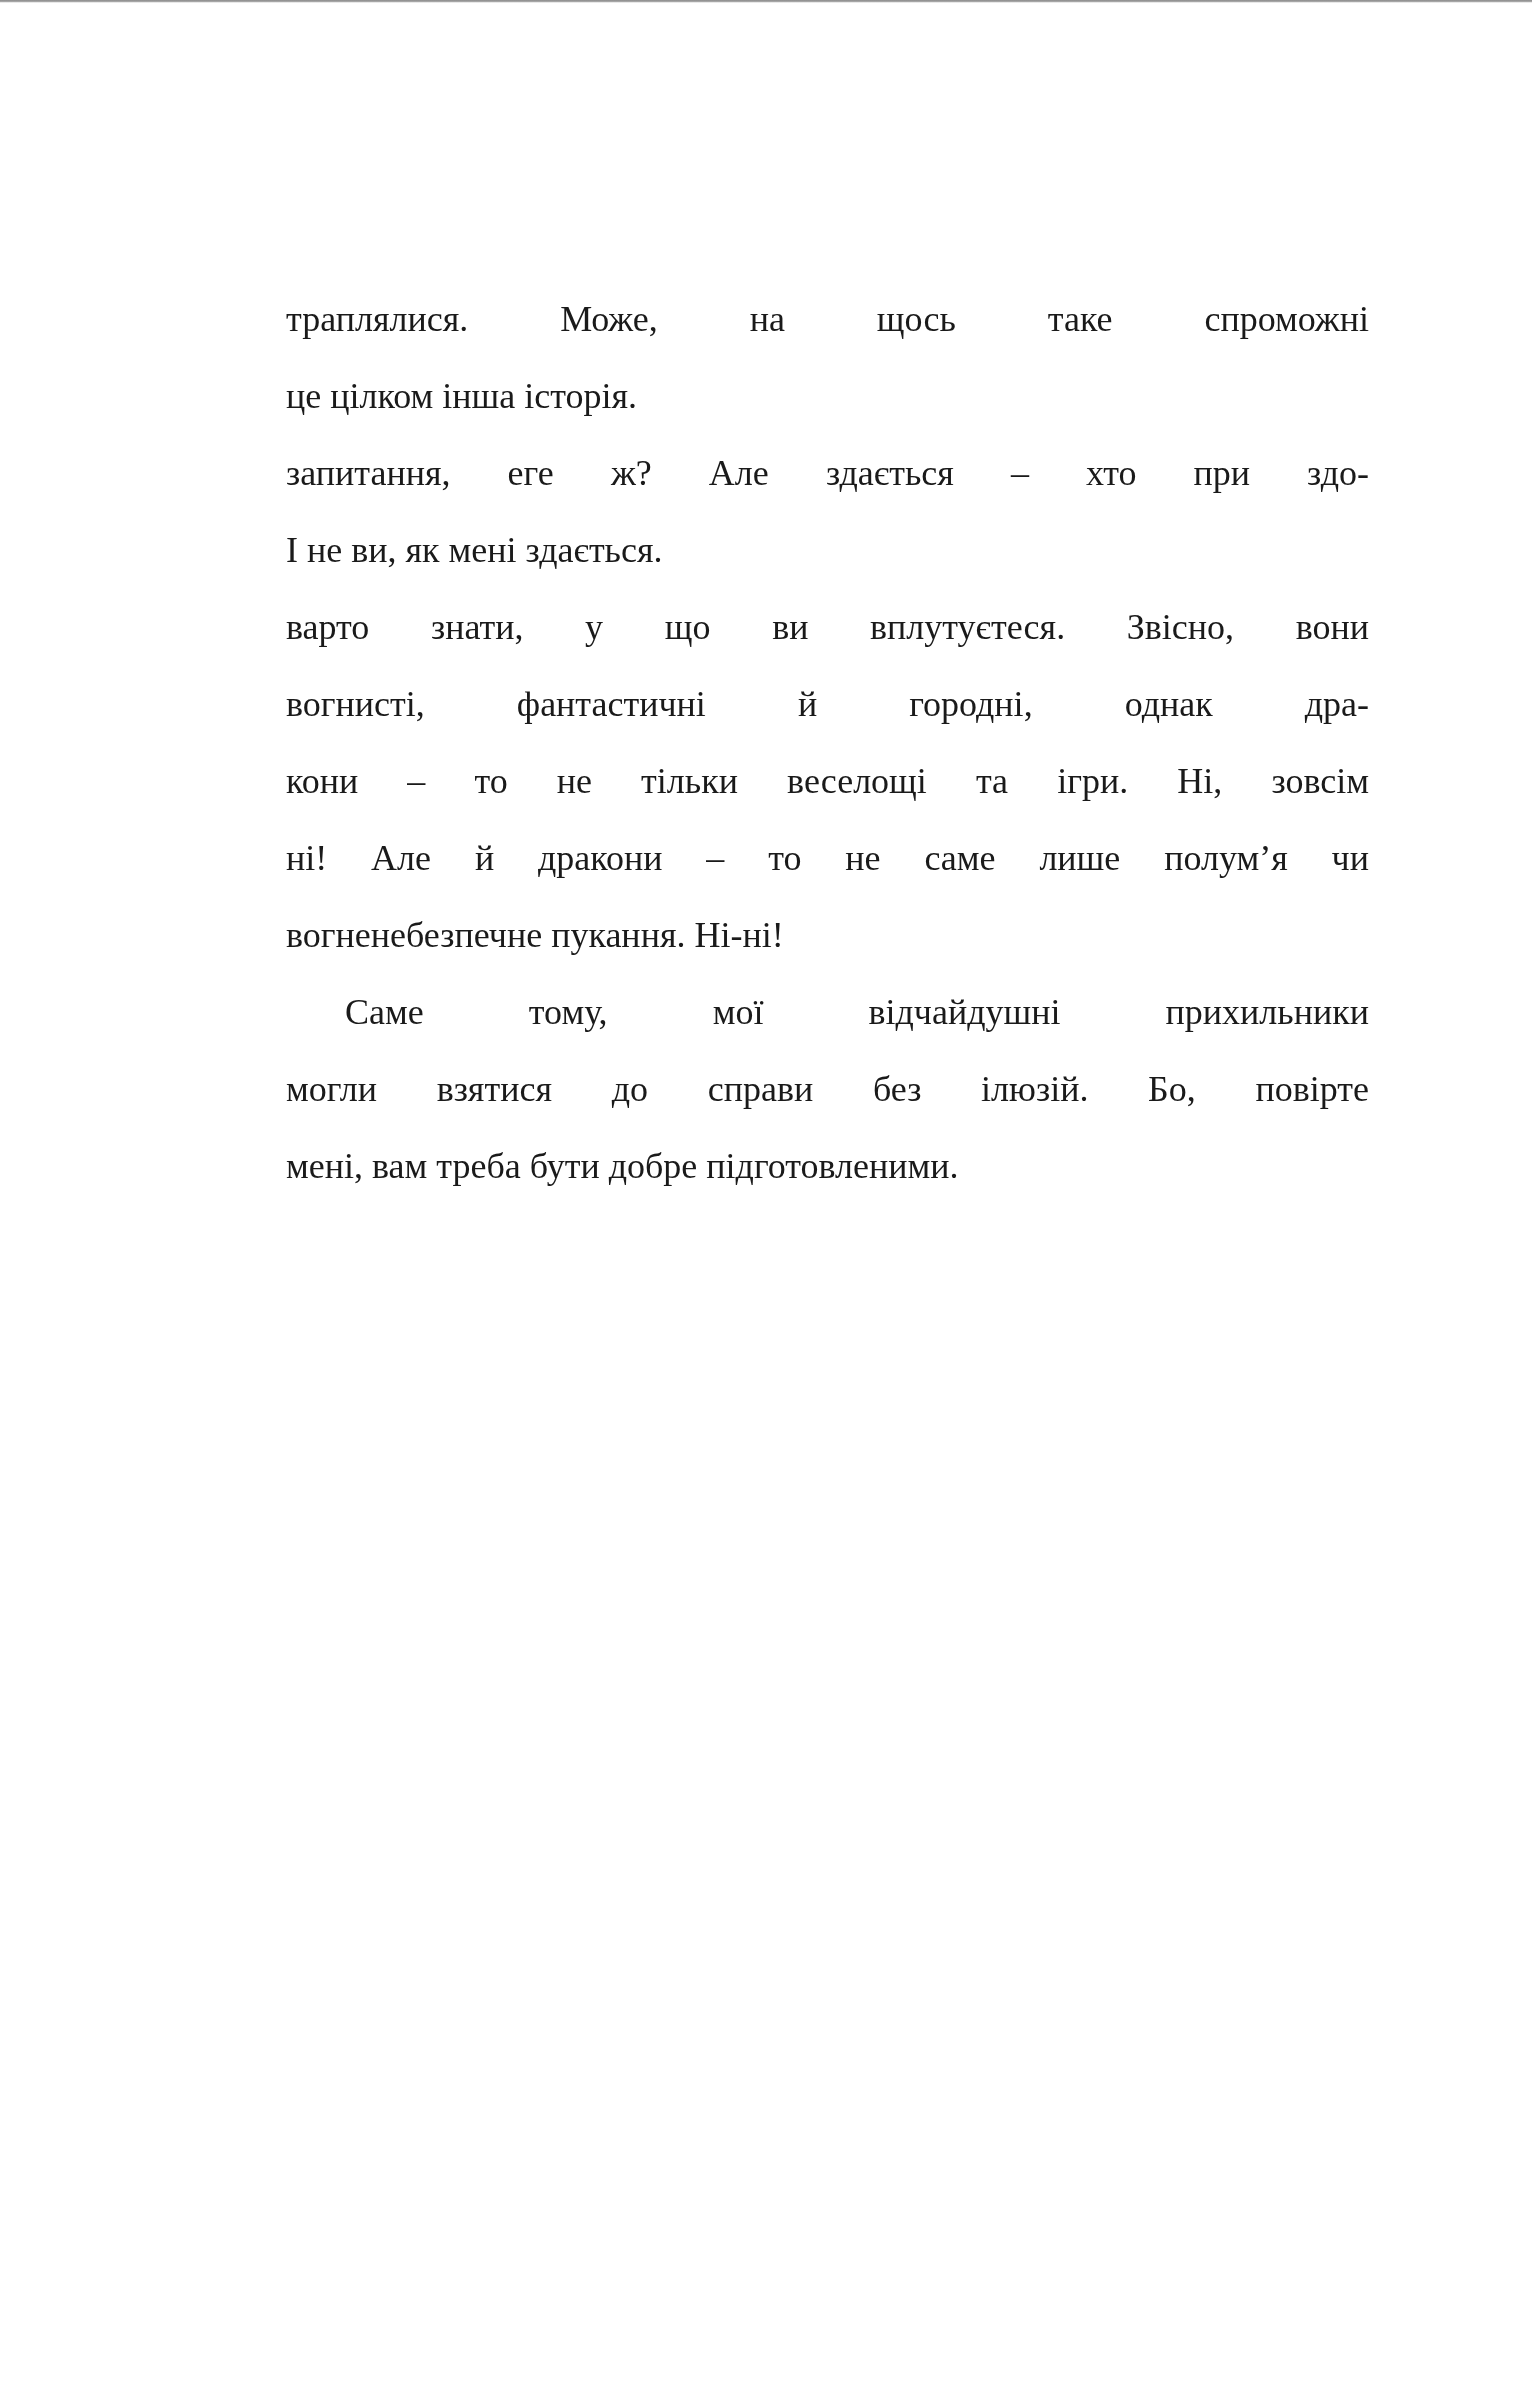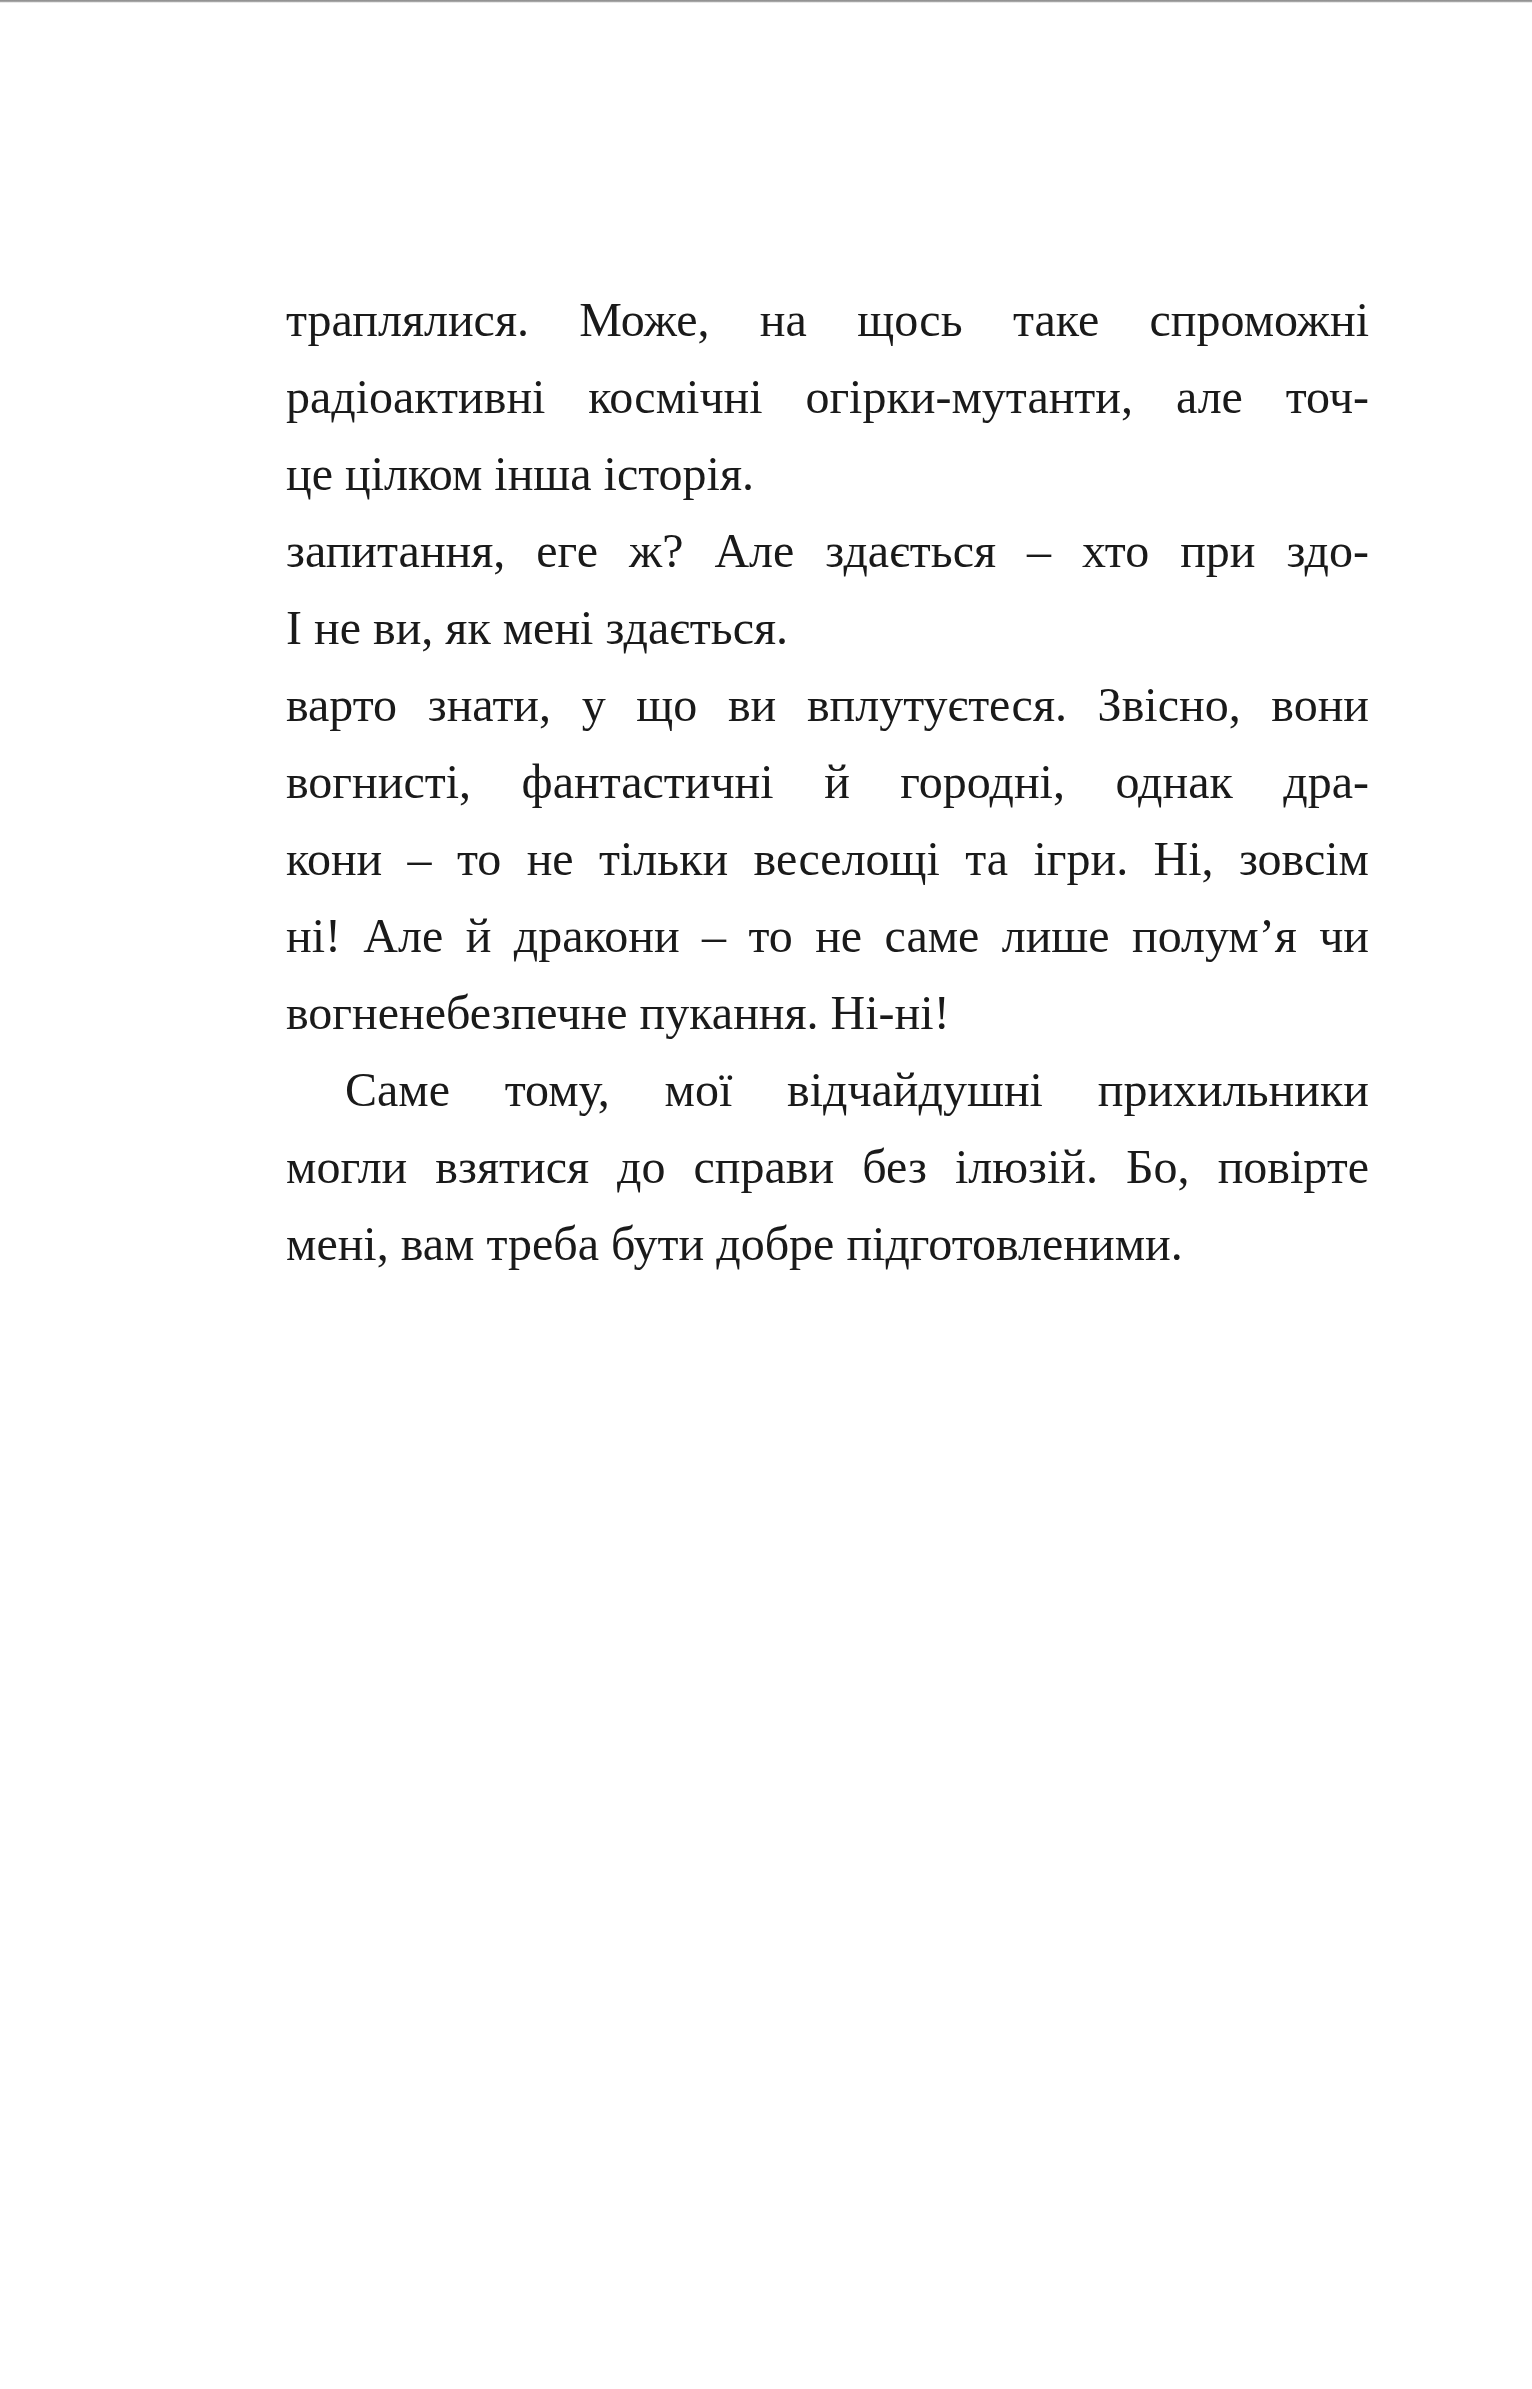--- a/index.html
+++ b/index.html
@@ -20,21 +20,21 @@
       height: 3.2px;
       background: linear-gradient(to bottom, #8a8a8a 0px, #a8a8a8 1.6px, #e6e6e6 2.4px, #f7f7f7 3.2px);
     }
     .page {
       position: absolute;
       left: 286px;
       top: 281px;
       width: 1083px;
       color: #1a1a1a;
       font-family: "Liberation Serif", "DejaVu Serif", serif;
-      font-size: 48px;
+      font-size: 36px;
       line-height: 77px;
     }
     .paragraph {
       margin: 0;
       padding: 0;
     }
     .line {
       display: block;
       height: 77px;
       white-space: nowrap;
@@ -50,21 +50,20 @@
   </style>
 </head>
 <body>
 
 <div class="top-bar"></div>
 
 <div class="page">
 
   <p class="paragraph">
     <span class="line">траплялися. Може, на щось таке спроможні</span>
-    <span class="line">радіоактивні космічні огірки-мутанти, але точ-</span>
     <span class="line last">це цілком інша історія.</span>
   </p>
 
   <p class="paragraph">
     <span class="line">запитання, еге ж? Але здається – хто при здо-</span>
     <span class="line last">І не ви, як мені здається.</span>
   </p>
 
   <p class="paragraph">
     <span class="line">варто знати, у що ви вплутуєтеся. Звісно, вони</span>

